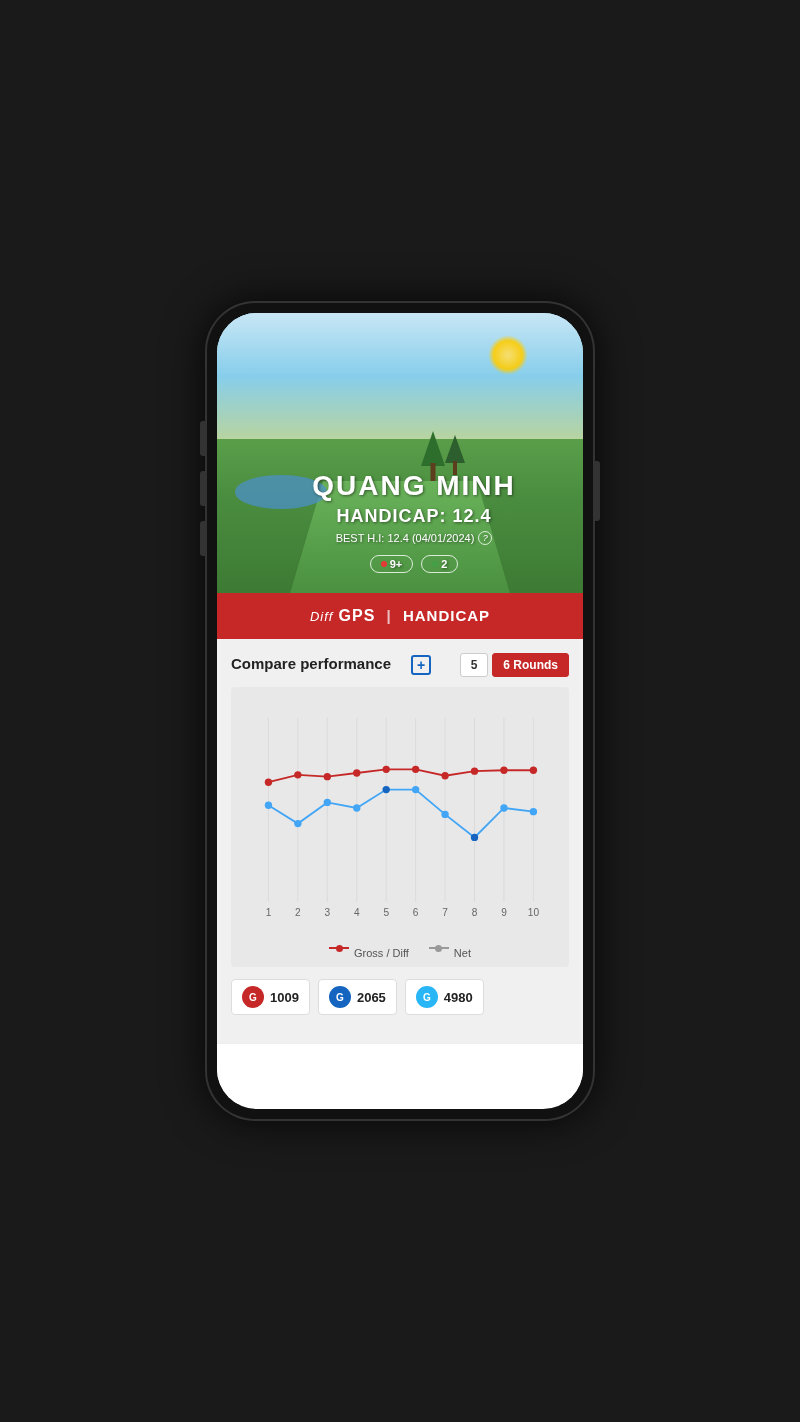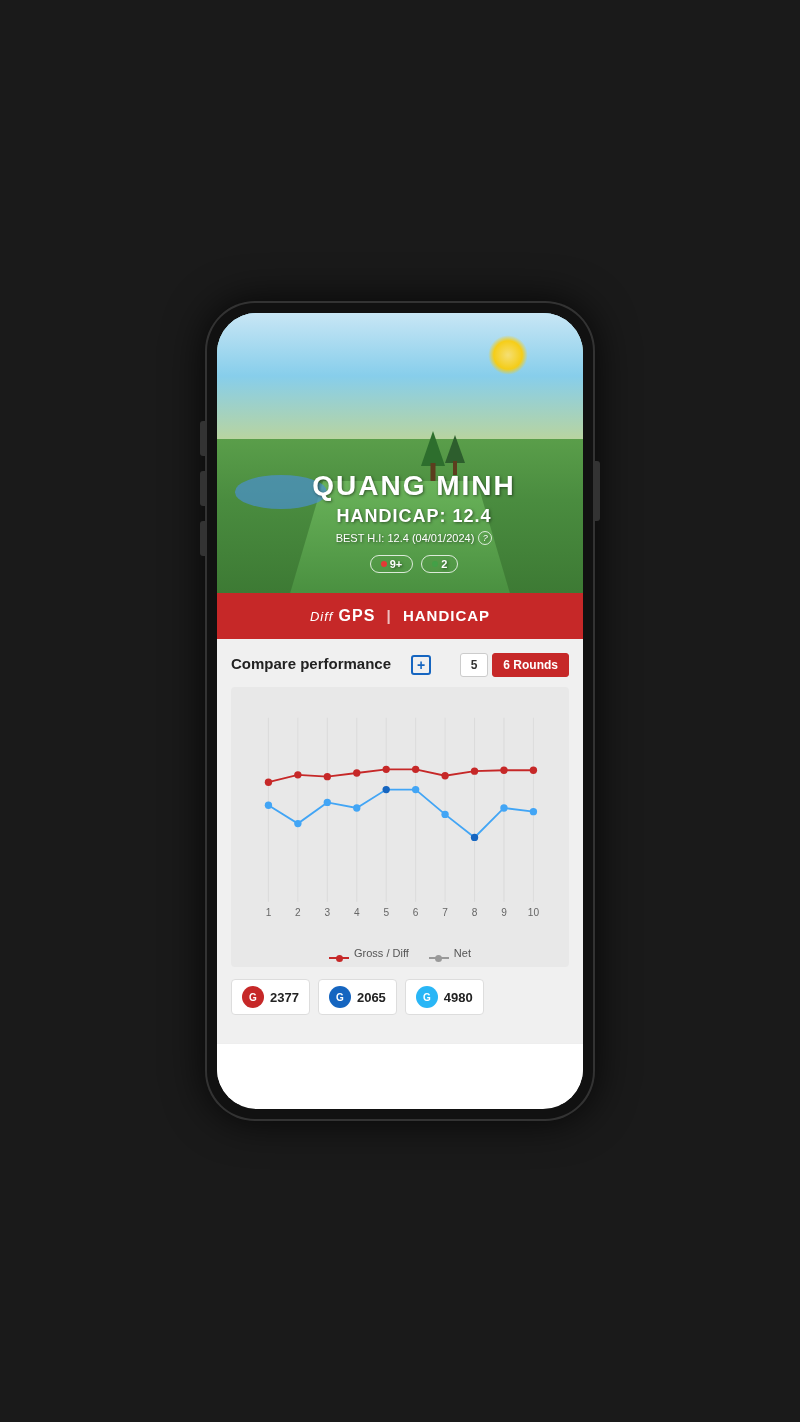--- a/index.html
+++ b/index.html
@@ -355,21 +355,21 @@
       height: 100%;
     }
     .chart-legend {
       display: flex;
       justify-content: center;
       gap: 20px;
       margin-top: 8px;
     }
     .legend-item {
       display: flex;
-      align-items: flex-end;
+      align-items: flex-start;
       gap: 5px;
       font-size: 11px;
       color: #555;
     }
     .legend-line {
       width: 20px;
       height: 2px;
       display: flex;
       align-items: center;
       justify-content: center;
@@ -564,21 +564,21 @@
                 <span class="legend-dot gray"></span>
               </div>
               <span>Net</span>
             </div>
           </div>
         </div>
 
         <div class="stats-row">
           <div class="stat-card">
             <div class="stat-icon red">G</div>
-            <span>2377</span>
+            <span>1009</span>
           </div>
           <div class="stat-card">
             <div class="stat-icon blue-dark">G</div>
             <span>2065</span>
           </div>
           <div class="stat-card">
             <div class="stat-icon blue-light">G</div>
             <span>4980</span>
           </div>
         </div>

